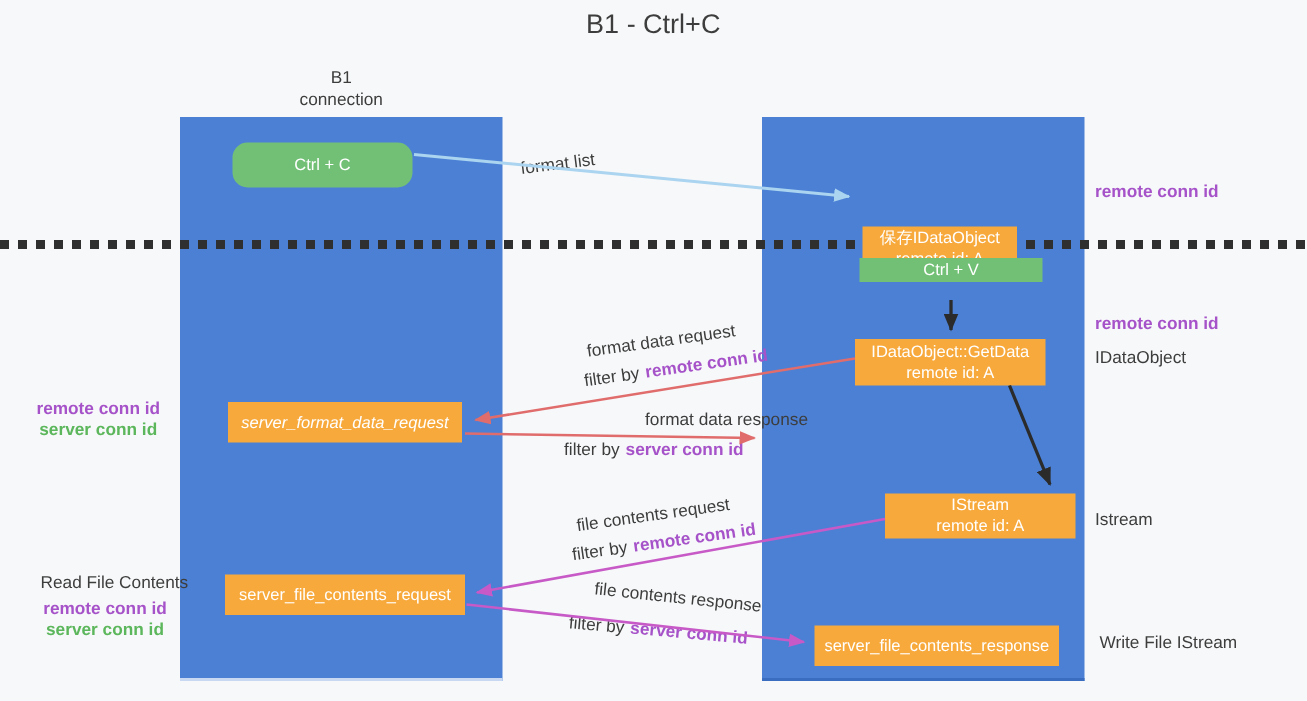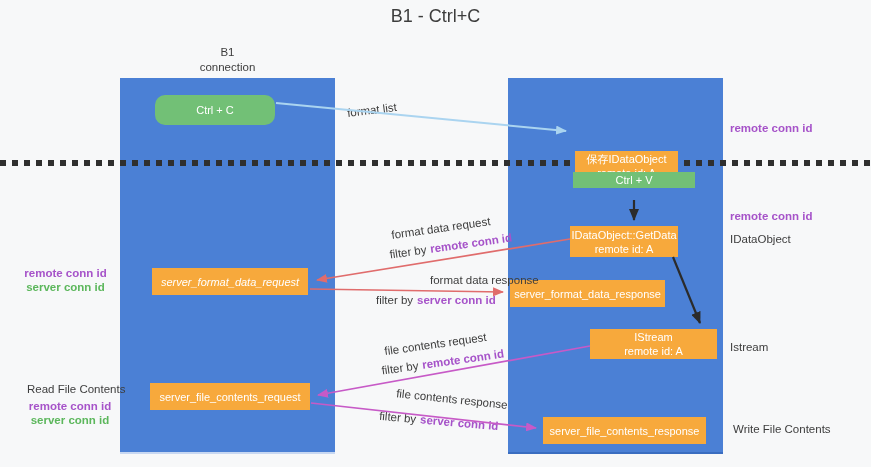--- a/index.html
+++ b/index.html
@@ -87,51 +87,48 @@
 
   <div class="node orange" style="left:575px;top:119px;width:103px;height:30px;margin-top:32px;">
     <div>保存IDataObject</div>
     <div>remote id: A</div>
   </div>
 
   <div class="node green" style="left:573px;top:172px;width:122px;height:16px;">
     <div>Ctrl + V</div>
   </div>
 
-  <div class="node orange" style="left:570px;top:226px;width:108px;height:31px;text-align:right;">
+  <div class="node orange" style="left:570px;top:226px;width:127px;height:31px;text-align:right;">
     <div>IDataObject::GetData</div>
     <div>remote id: A</div>
   </div>
 
   <div class="node orange" style="left:152px;top:268px;width:156px;height:27px;font-style:italic;">
     <div>server_format_data_request</div>
   </div>
 
-  <div class="node orange" style="left:510px;top:280px;width:155px;height:27px;">
-    <div>server_format_data_response</div>
-  </div>
 
   <div class="node orange" style="left:590px;top:329px;width:127px;height:30px;">
     <div>IStream</div>
     <div>remote id: A</div>
   </div>
 
   <div class="node orange" style="left:543px;top:417px;width:163px;height:27px;">
     <div>server_file_contents_response</div>
   </div>
 
   <div class="node orange" style="left:150px;top:383px;width:160px;height:27px;">
     <div>server_file_contents_request</div>
   </div>
 
   <div class="side-label purple" style="left:730px;top:122px;">remote conn id</div>
   <div class="side-label purple" style="left:730px;top:210px;">remote conn id</div>
   <div class="side-label" style="left:730px;top:233px;">IDataObject</div>
   <div class="side-label" style="left:730px;top:341px;">Istream</div>
-  <div class="side-label" style="left:733px;top:423px;">Write File Contents</div>
+  <div class="side-label" style="left:733px;top:423px;">Write File IStream</div>
 
   <div class="pair-label" style="left:18px;top:266px;width:95px;">
     <div class="purple">remote conn id</div>
     <div class="green-text">server conn id</div>
   </div>
   <div class="side-label" style="left:27px;top:383px;">Read File Contents</div>
   <div class="pair-label" style="left:20px;top:399px;width:100px;">
     <div class="purple">remote conn id</div>
     <div class="green-text">server conn id</div>
   </div>

